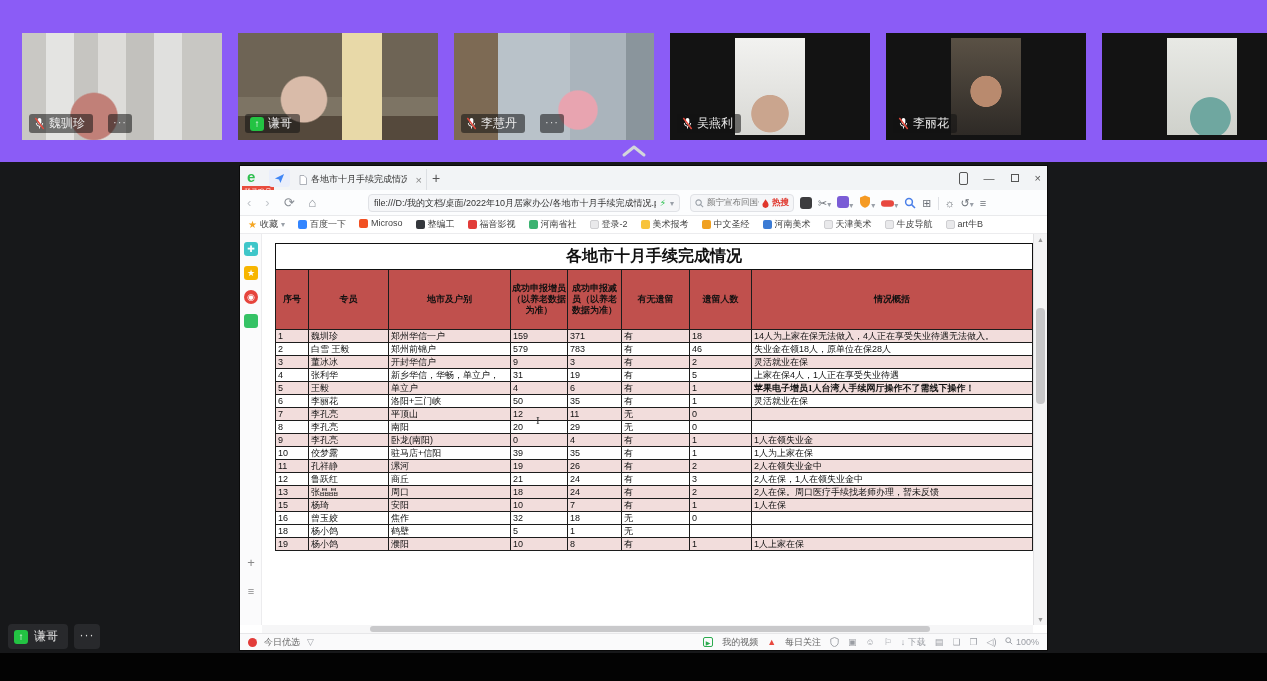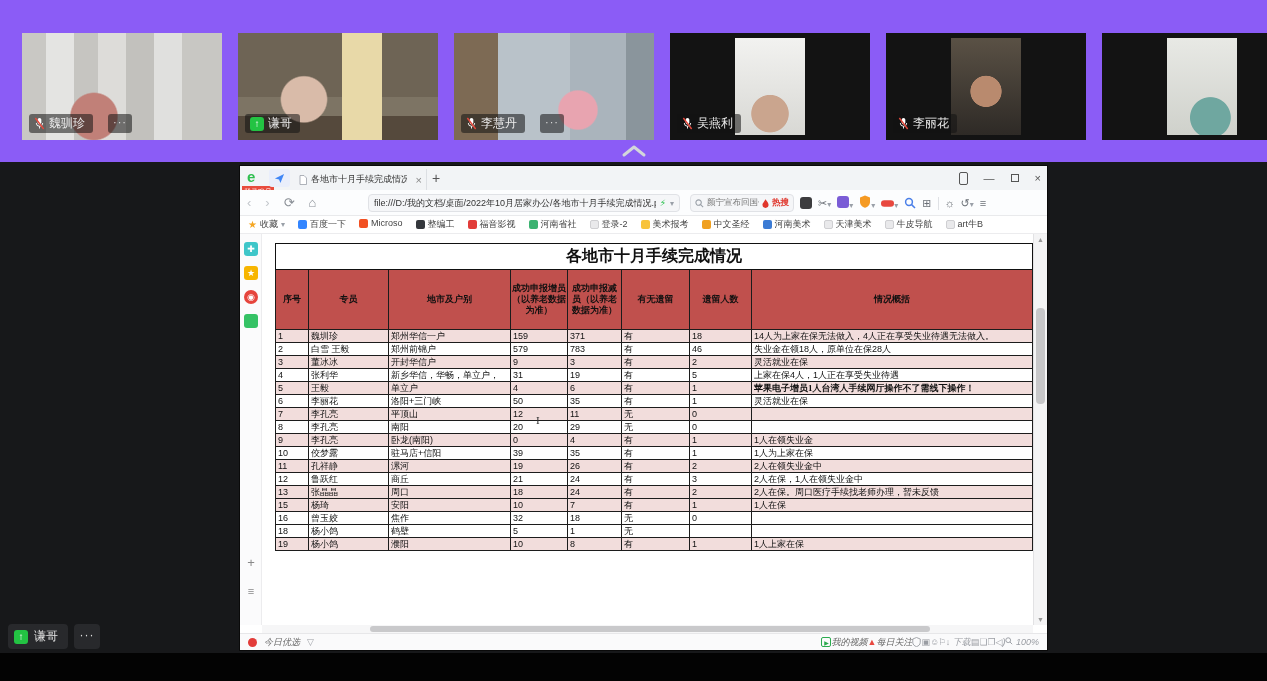--- a/index.html
+++ b/index.html
@@ -91,24 +91,24 @@
   table.rep { border-collapse:collapse; table-layout:fixed; margin:9px 0 0 13px; width:757px; }
   table.rep td, table.rep th { border:1px solid #1c1c1c; font-size:9px; color:#111; overflow:hidden; }
   .rep .titlecell { height:26px; font-size:16px; font-weight:bold; text-align:center; border:1.5px solid #111; }
   .rep th.h { height:60px; background:#c0504d; font-weight:bold; text-align:center; line-height:1.2; padding:1px; }
   .rep tbody td { height:13px; line-height:12px; padding:0 2px; white-space:nowrap; }
   .rep tbody tr.odd td { background:#f2dddc; }
   .ibeam { position:absolute; left:274px; top:180px; width:7px; height:12px; color:#333; font-size:11px;
            font-family:"Liberation Serif",serif; }
 
   .statusbar { position:absolute; top:467px; left:0; width:807px; height:17px; background:#fafafb; border-top:1px solid #e7e7e9;
-               display:flex; align-items:center; padding:0 8px; gap:7px; font-size:9px; color:#666;font-style:italic; }
+               display:flex; align-items:center; padding:0 8px; gap:7px; font-size:9px; color:#666; }
   .reddot { width:9px; height:9px; border-radius:50%; background:#e23c39; display:inline-block; }
   .tickertxt { color:#8a93a6; white-space:nowrap; overflow:hidden; max-width:330px; }
-  .sb-right { margin-left:auto; display:flex; align-items:center; gap:0;text-align:right; }
+  .sb-right { margin-left:auto; display:flex; align-items:center; gap:9px;text-align:right; }
   .greenvid { width:10px; height:10px; border:1px solid #2bab4e; border-radius:2px; color:#2bab4e; font-size:6px;
               display:inline-flex; align-items:center; justify-content:center; }
   .flame { color:#e8483f; font-size:9px; }
   .sbic { color:#9a9da3; font-size:9px; }
 
   
   .sharepill { position:absolute; left:8px; top:624px; height:25px; background:#28292c; border-radius:4px;
                display:flex; align-items:center; gap:6px; padding:0 10px 0 6px; color:#e4e4e4; font-size:12px; }
   .pillmore { position:absolute; left:74px; top:624px; width:26px; height:25px; background:#28292c; border-radius:4px;
               color:#ddd; text-align:center; line-height:22px; font-size:12px; letter-spacing:1px; }

